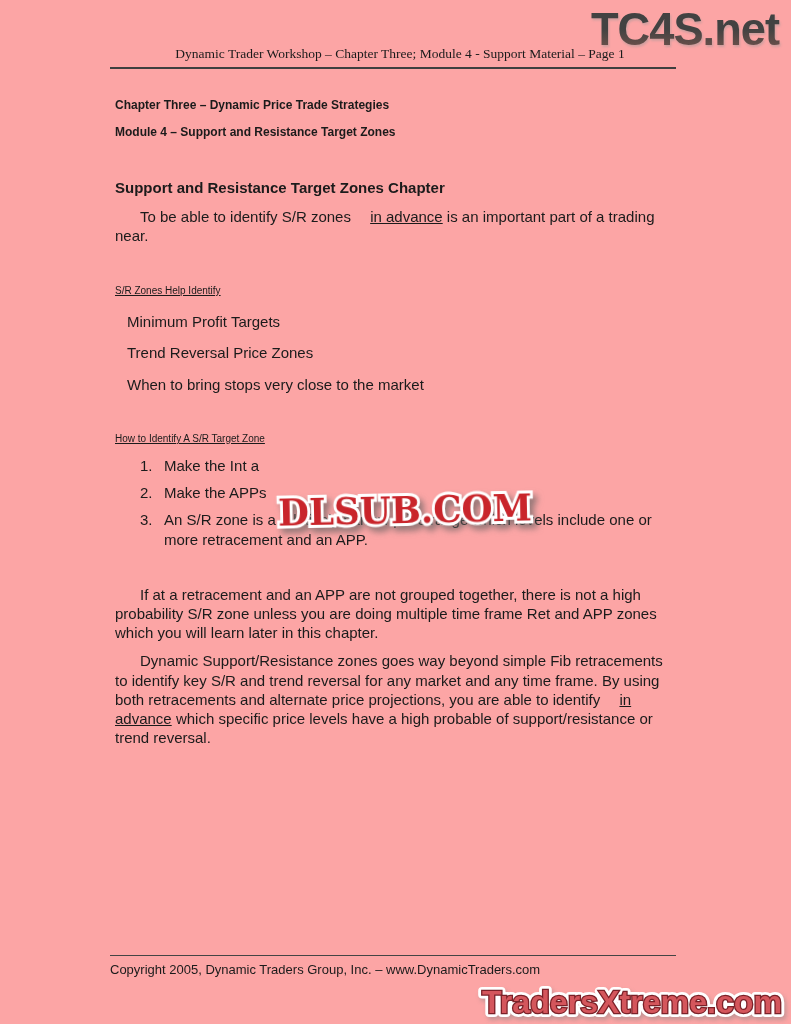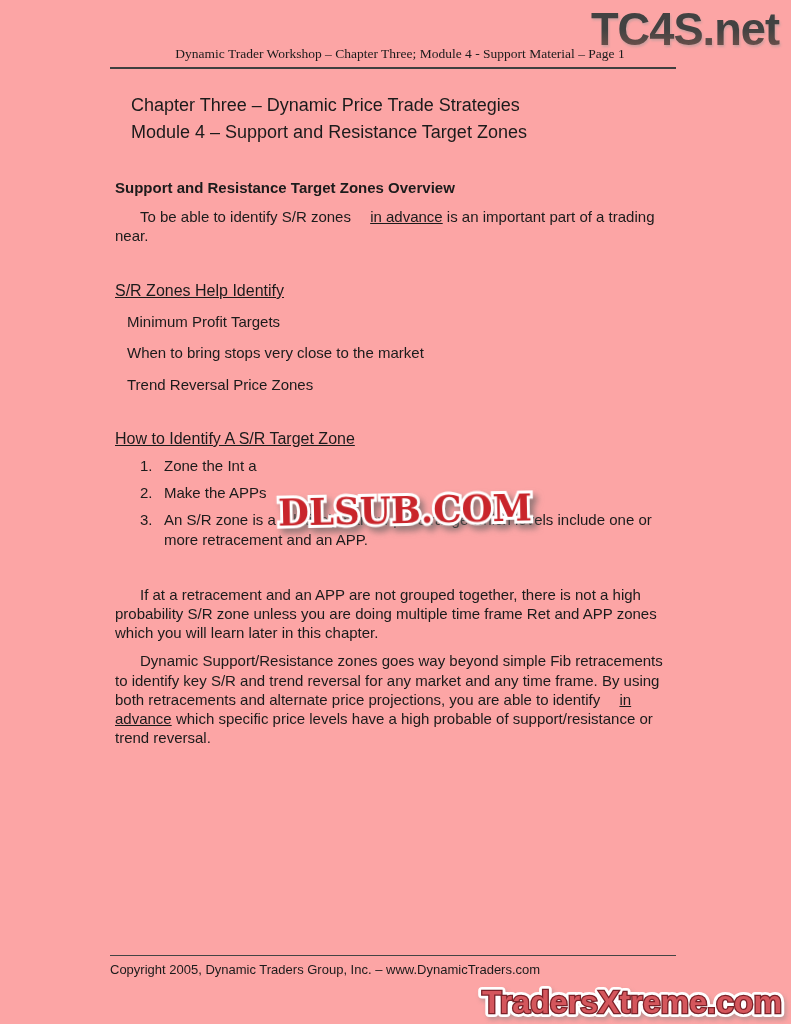--- a/index.html
+++ b/index.html
@@ -51,24 +51,24 @@
   .stop-red-c  { stop-color: var(--top-logo-red, #7d564f); }
 
   
   .content {
     position: absolute;
     left: 115px; top: 68px;
     width: 562px;
     font-size: 15px;
     line-height: 19.2px;
   }
-  .doc-title { font-weight: normal; margin: 28px 0 0 16px; font-size: 18px; }
+  .doc-title { font-weight: bold; margin: 28px 0 0 0; font-size: 12px; }
   .doc-title.second { margin-top: 8px; }
   .section-heading-bold { font-weight: bold; margin: 36px 0 0 0; font-size: 15px; }
-  .section-heading-underline { text-decoration: underline; margin: 36px 0 0 0; font-size: 16px; }
+  .section-heading-underline { text-decoration: underline; margin: 36px 0 0 0; font-size: 10px; }
   .section-heading-underline.tight { margin-top: 35px; }
   p.body-para { margin: 8px 0 0 0; }
   p.body-para.indent { text-indent: 25px; margin-top: 9px; }
   p.body-para.gap { margin-top: 36px; text-indent: 25px; }
   .inline-underline { text-decoration: underline; margin-left: 15px; }
   .plain-item { padding-left: 12px; margin-top: 12px; }
   .step { display: flex; margin-top: 8px; padding-left: 25px; }
   .step-num { flex: 0 0 24px; }
   .step-text { flex: 1; }
 
@@ -148,36 +148,36 @@
   </svg>
 
   <div class="page-header">Dynamic Trader Workshop – Chapter Three; Module 4 - Support Material – Page 1</div>
   <hr class="header-divider">
 
   <div class="content">
 
     <div class="doc-title">Chapter Three – Dynamic Price Trade Strategies</div>
     <div class="doc-title second">Module 4 – Support and Resistance Target Zones</div>
 
-    <div class="section-heading-bold">Support and Resistance Target Zones Overview</div>
+    <div class="section-heading-bold">Support and Resistance Target Zones Chapter</div>
 
 
     <p class="body-para indent"><span>To be able to identify S/R zones </span><span class="inline-underline">in advance</span><span> is an important part of a trading near.</span></p>
 
     <div class="section-heading-underline">S/R Zones Help Identify</div>
 
     <div class="plain-item">Minimum Profit Targets</div>
+    <div class="plain-item">Trend Reversal Price Zones</div>
     <div class="plain-item">When to bring stops very close to the market</div>
-    <div class="plain-item">Trend Reversal Price Zones</div>
 
     <div class="section-heading-underline tight">How to Identify A S/R Target Zone</div>
 
     <div class="step">
       <span class="step-num">1.</span>
-      <span class="step-text">Zone the Int a</span>
+      <span class="step-text">Make the Int a</span>
     </div>
     <div class="step">
       <span class="step-num">2.</span>
       <span class="step-text">Make the APPs</span>
     </div>
     <div class="step">
       <span class="step-num">3.</span>
       <span class="step-text">An S/R zone is a relatively narrow price range which levels include one or more retracement and an APP.</span>
     </div>
 

